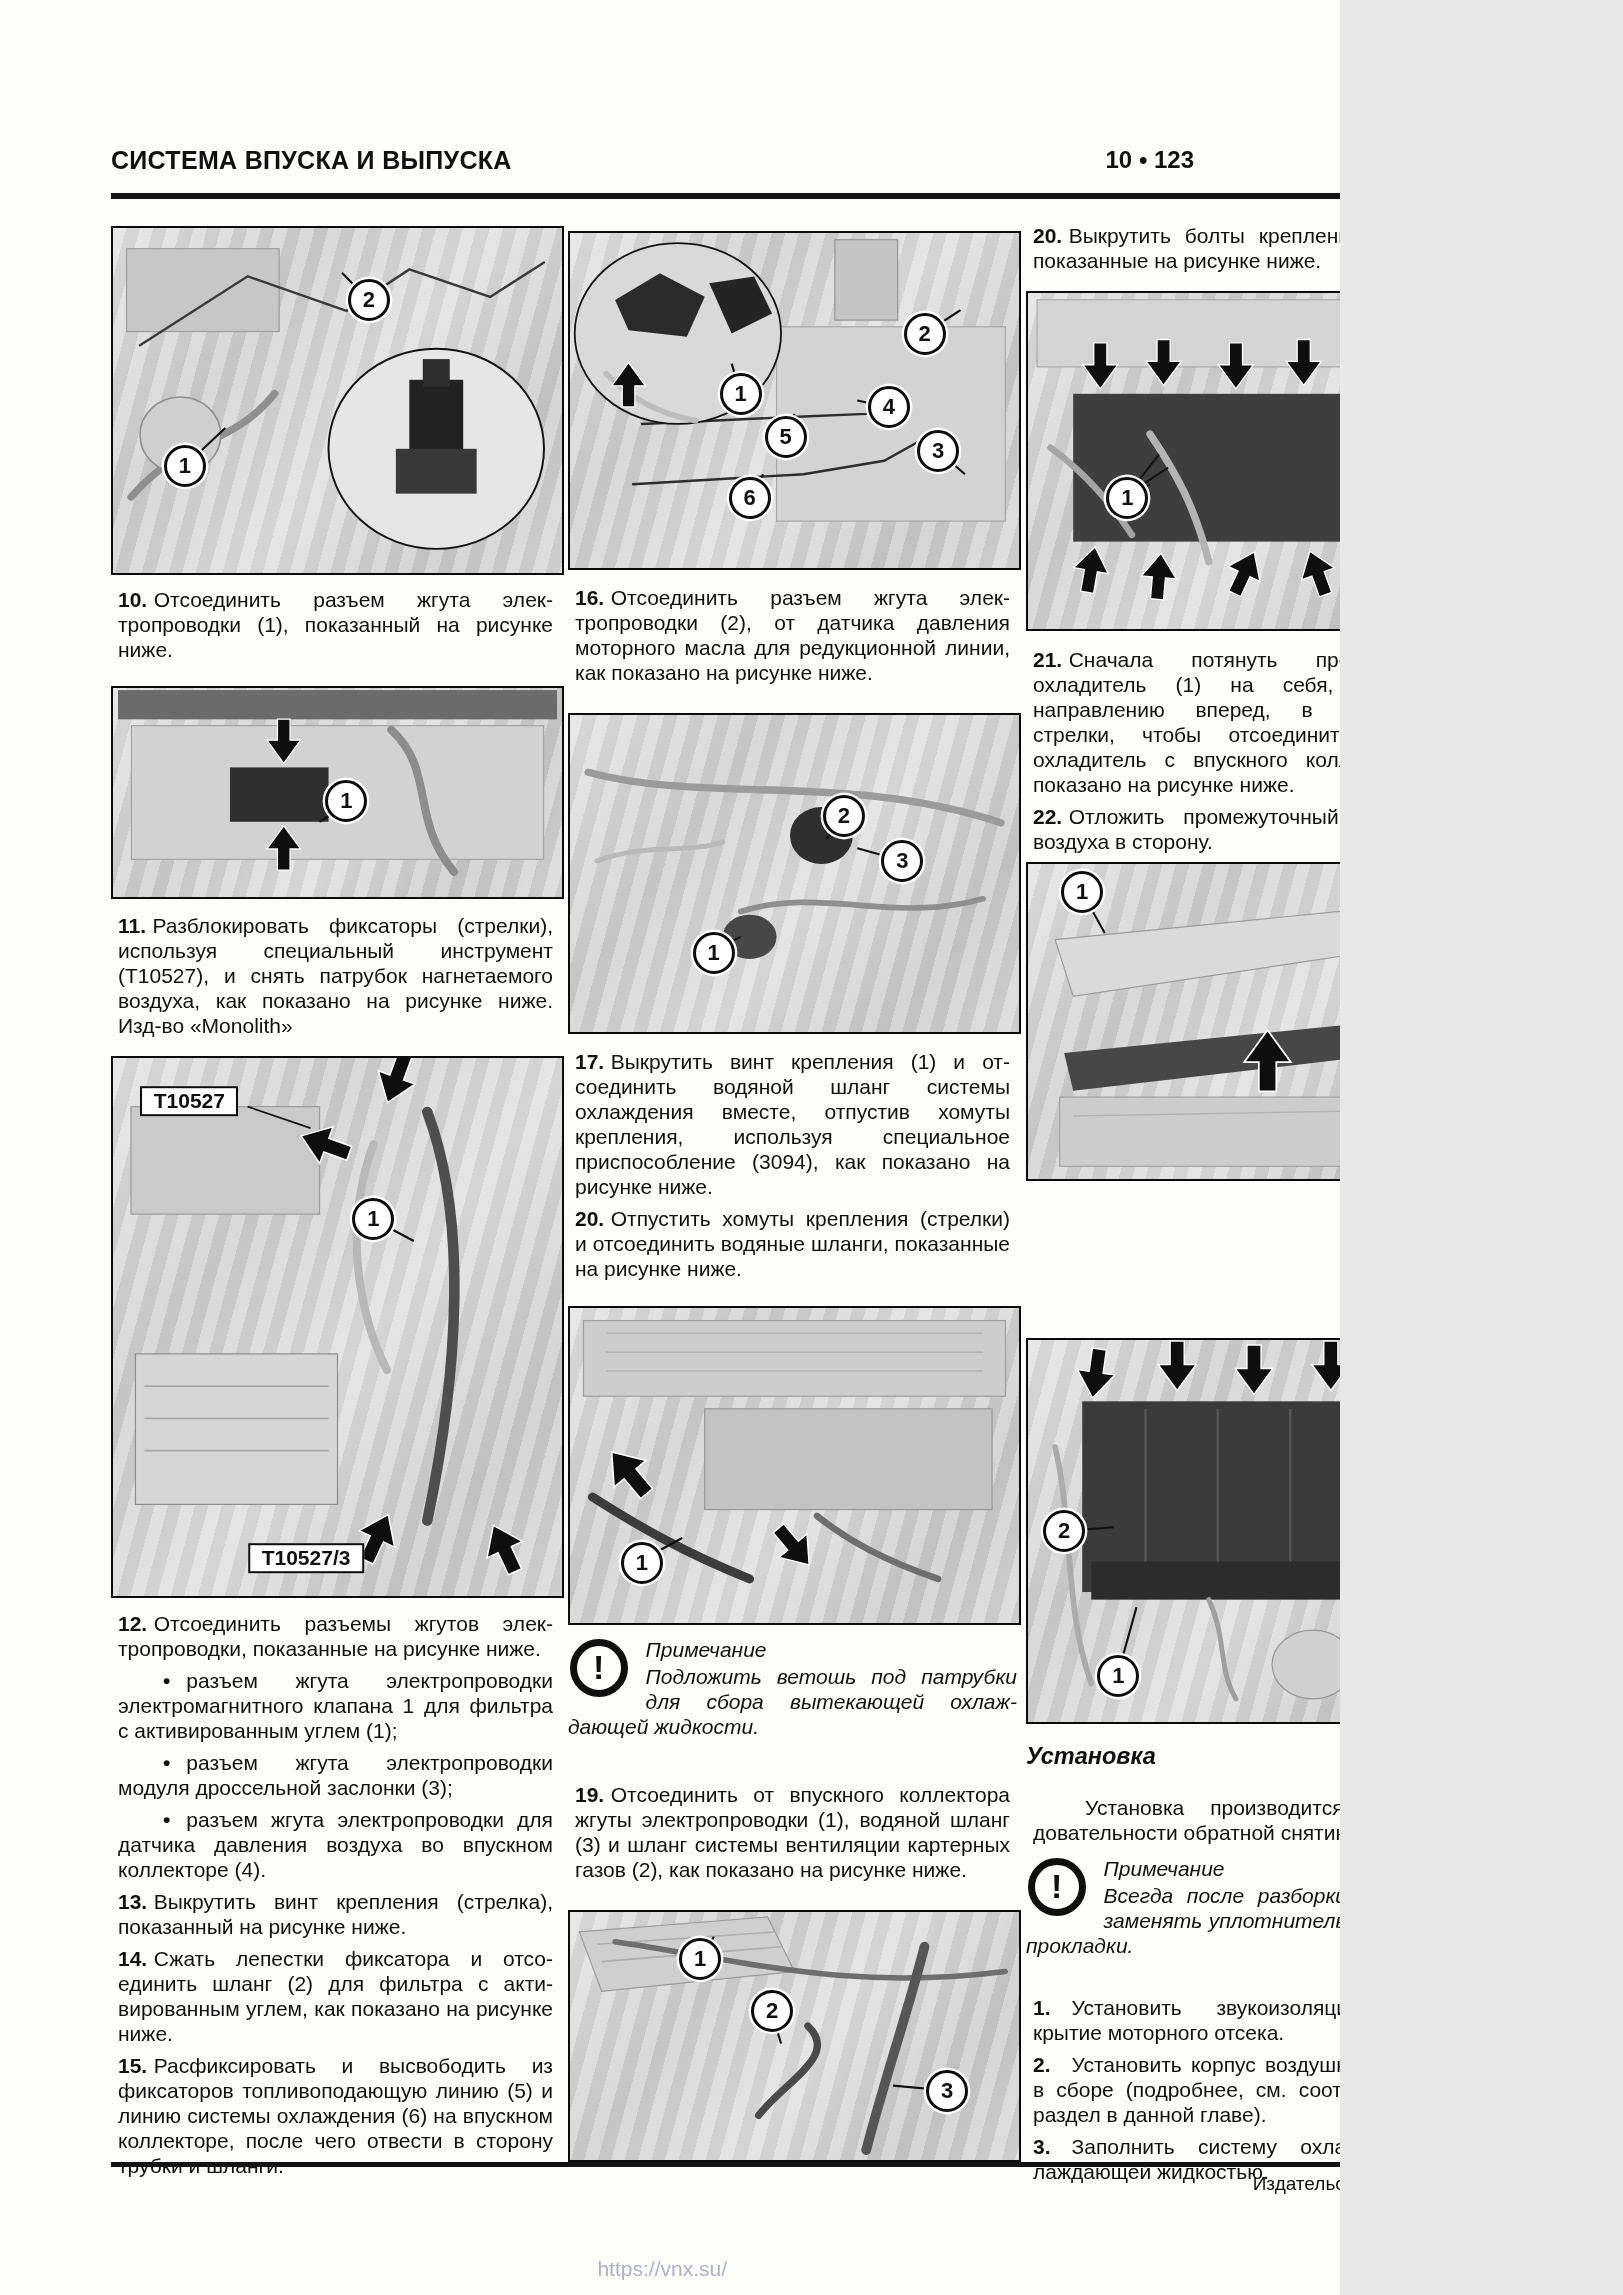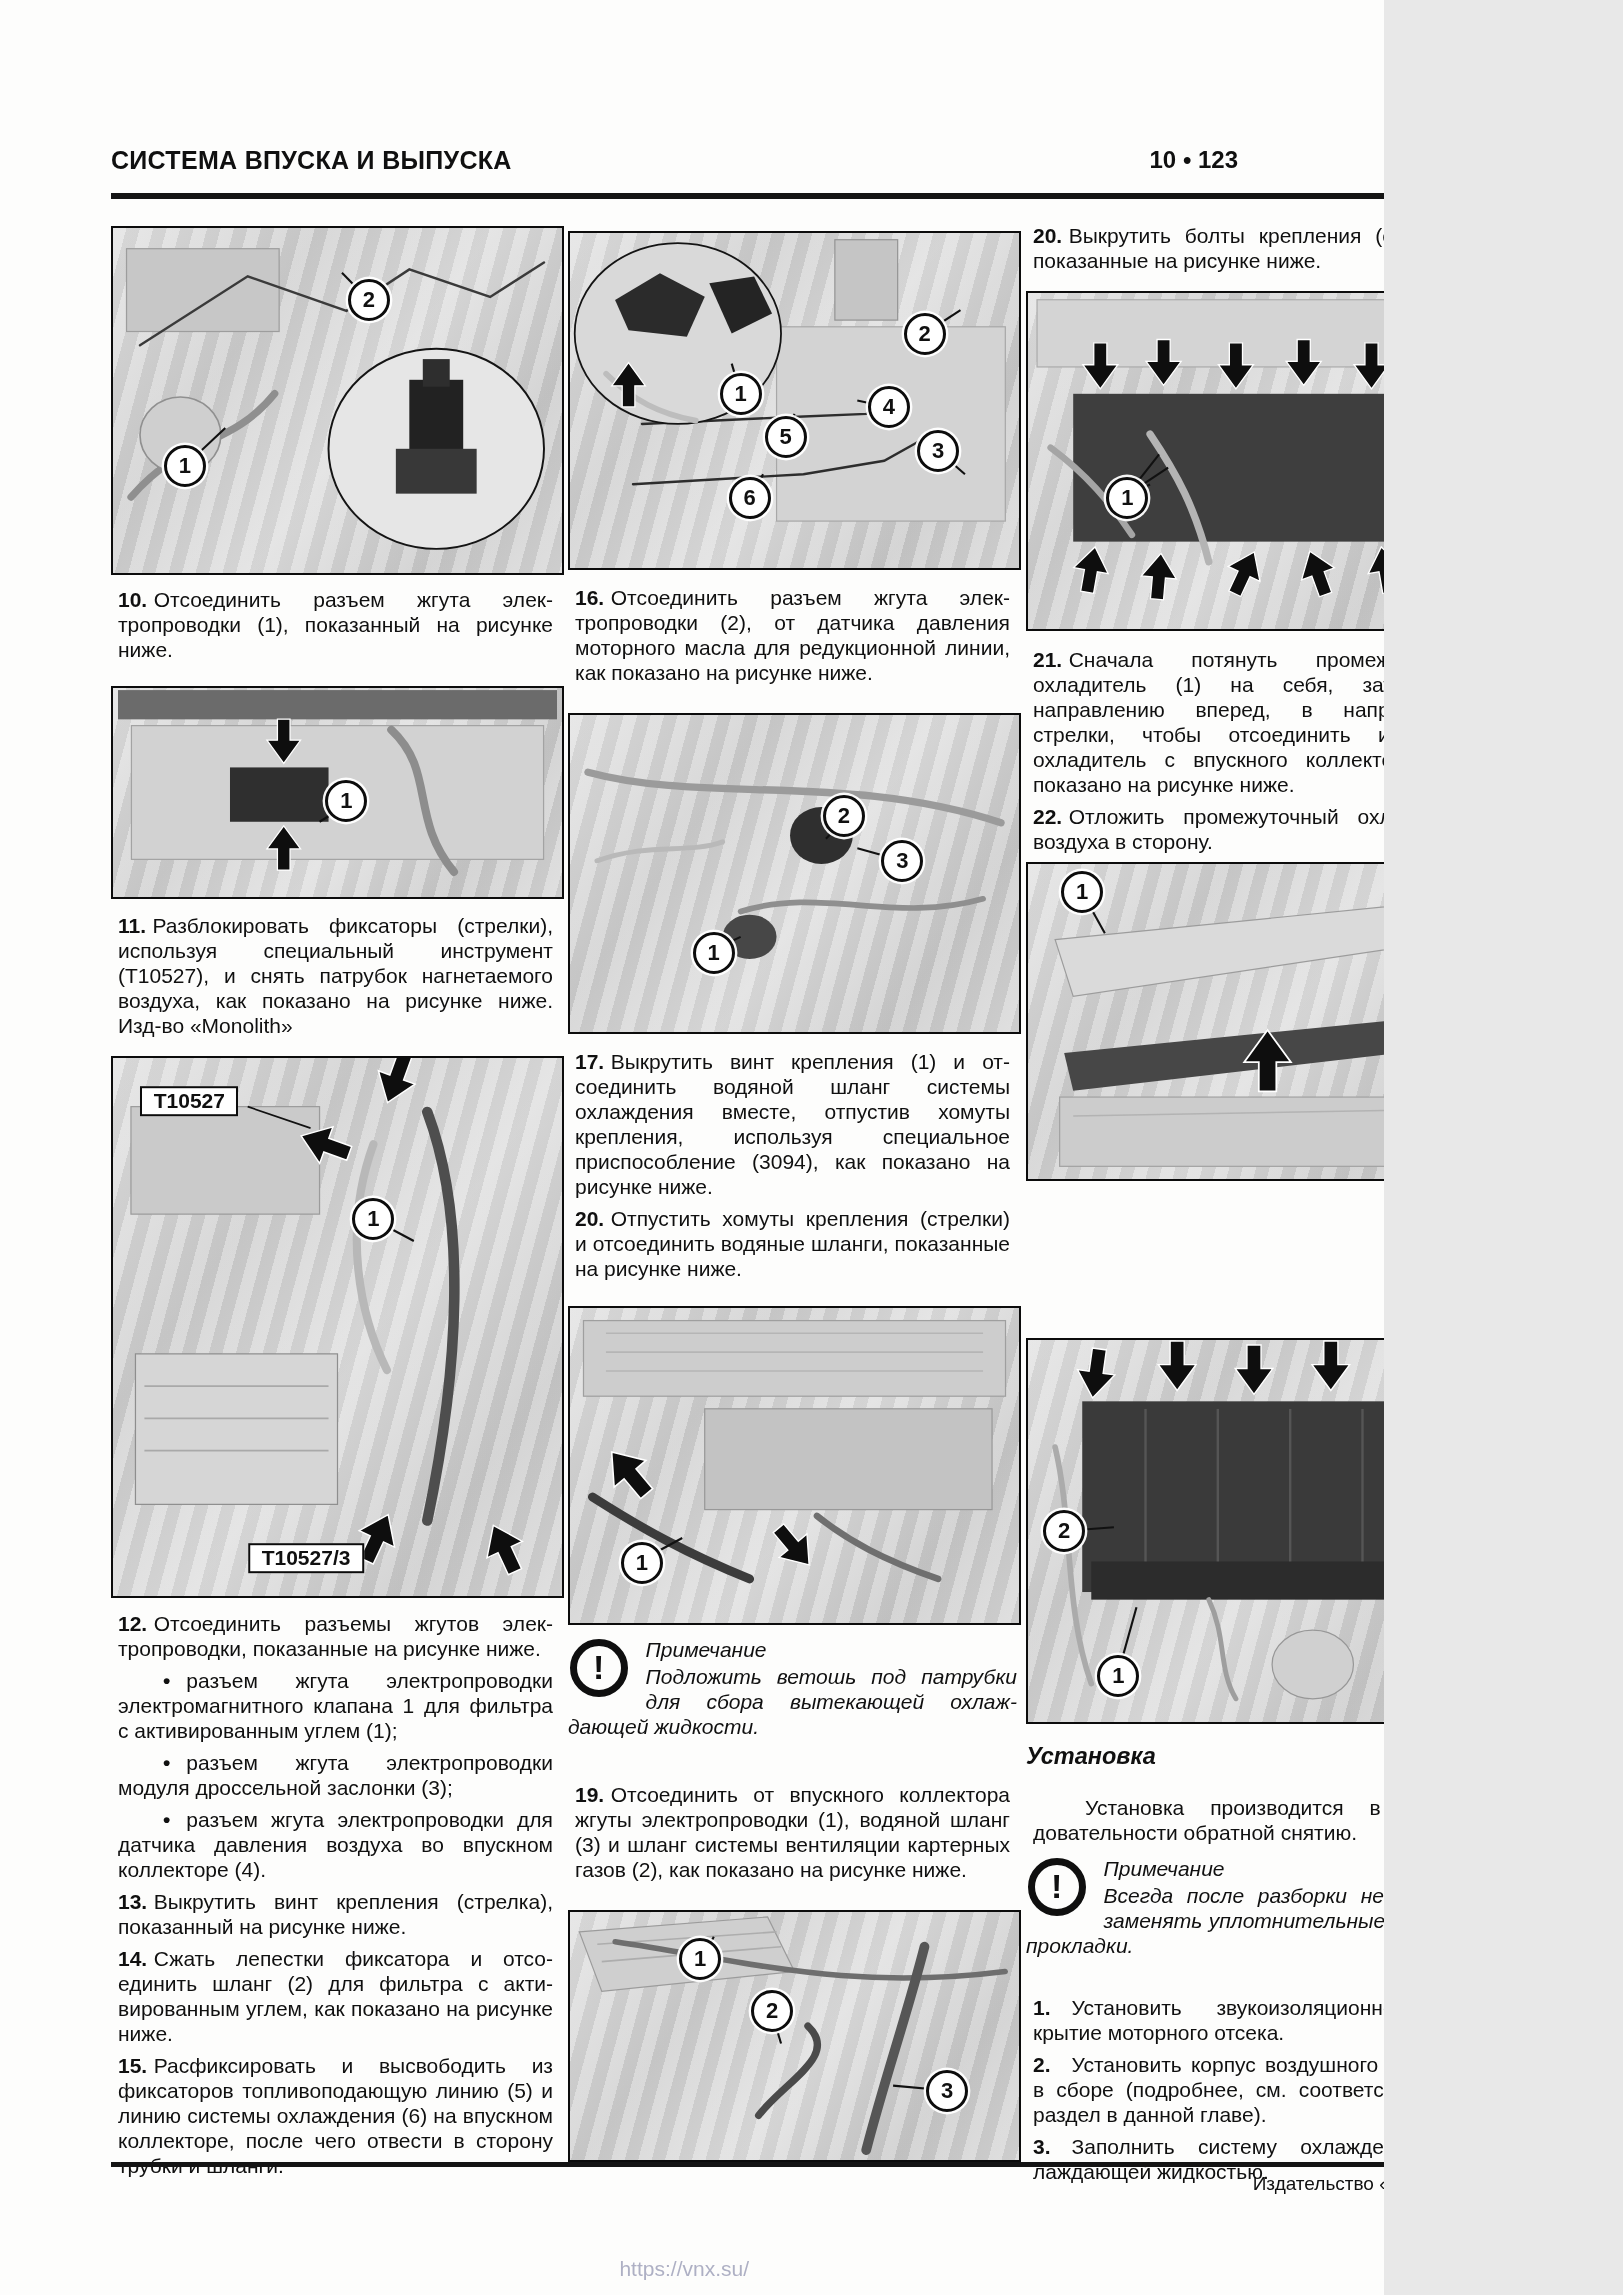--- a/index.html
+++ b/index.html
@@ -1,18 +1,18 @@
 <!DOCTYPE html>
 <html style="font-size:13px"><head>
 <meta charset="utf-8">
 <style>
   html,body{margin:0;padding:0;background:#e8e8e8;}
   .page{
     position:relative;width:1340px;height:2295px;background:#fdfdfc;
-    font-family:"Liberation Sans", sans-serif;color:#101010;overflow:hidden;padding-left:44px;
+    font-family:"Liberation Sans", sans-serif;color:#101010;overflow:hidden;
   }
   .abs{position:absolute;}
   
   .hdr-title{font-size:25px;font-weight:800;letter-spacing:0.3px;}
   .hdr-page{font-size:24px;font-weight:800;text-align:left;}
   .rule{background:#141414;}
   
   .tblock{font-size:21px;line-height:25px;text-align:justify;hyphens:manual;}
   .tblock p{margin:7px;}
   .item b{margin-right:6.5px;}

